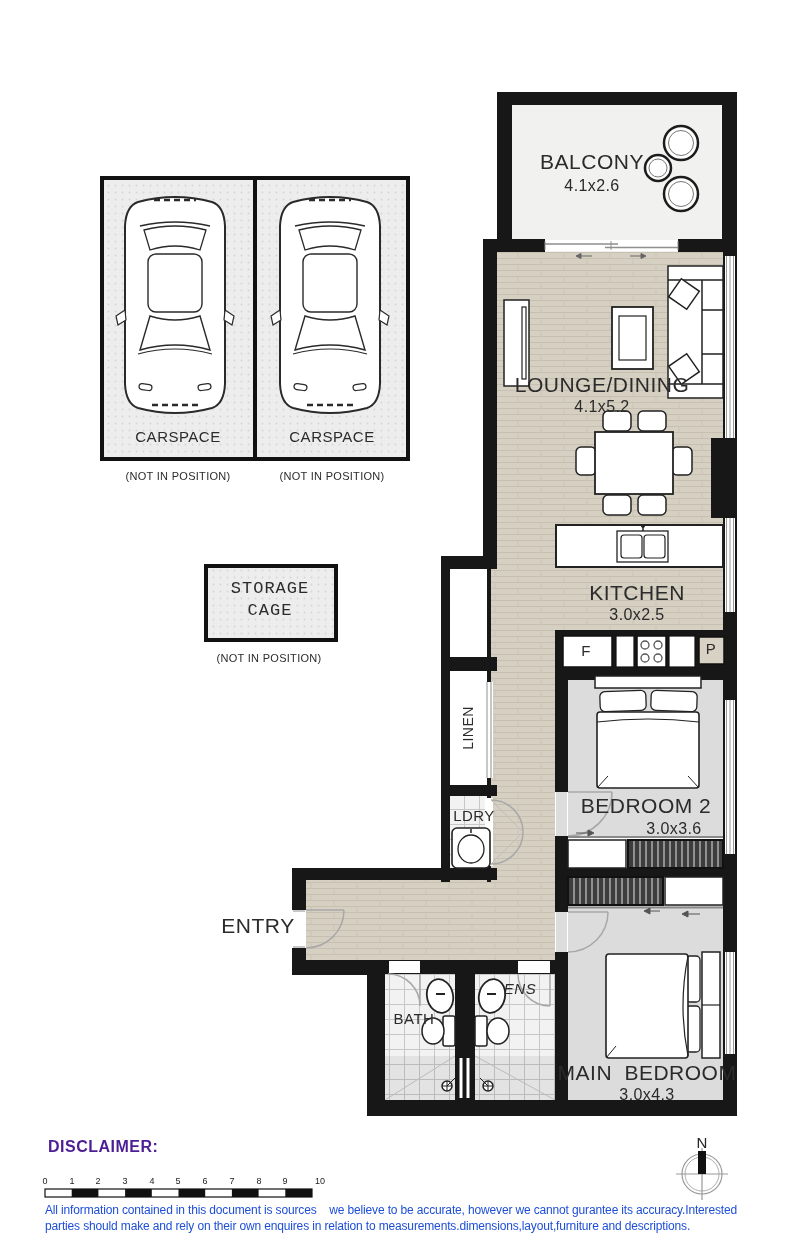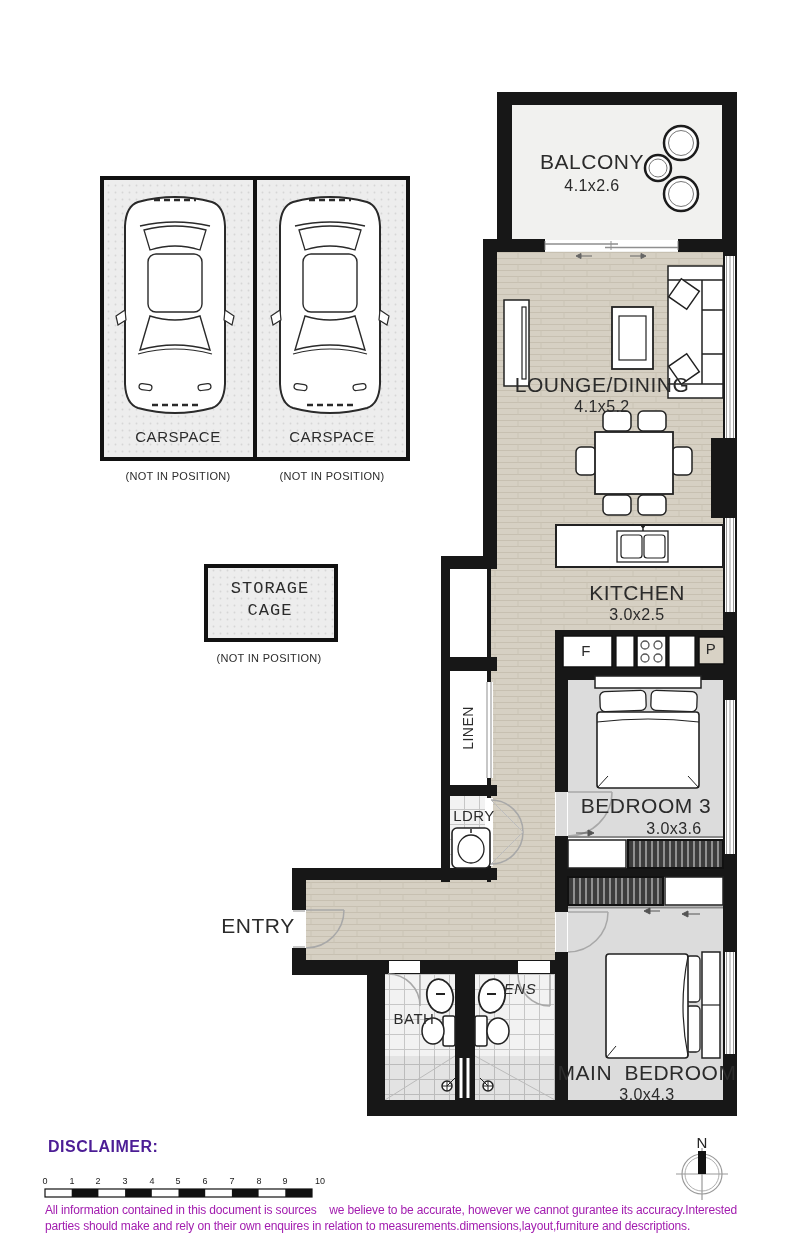--- a/index.html
+++ b/index.html
@@ -7,21 +7,21 @@
           font-family:"Liberation Sans", sans-serif;}
   #plan-svg{position:absolute;left:0;top:0;}
   .lbl{position:absolute;transform:translate(-50%,-50%);color:#2b2b2b;font-size:21px;
        letter-spacing:.5px;white-space:nowrap;text-align:center;line-height:1.3;}
   .dims{font-size:16px;letter-spacing:.4px;}
   .small{font-size:15px;}
   .tiny{font-size:11px;letter-spacing:.3px;}
   .vert{transform:translate(-50%,-50%) rotate(-90deg);}
   .wrap2{white-space:normal;width:120px;font-size:17px;letter-spacing:1px;}
   .wordsp{word-spacing:6px;}
-  .footer-left{position:absolute;color:#a21caf;font-size:12px;letter-spacing:-0.15px;white-space:pre;}
+  .footer-left{position:absolute;color:#1d4ed8;font-size:12px;letter-spacing:-0.15px;white-space:pre;}
   .heading{position:absolute;color:#4c1d95;font-weight:bold;font-size:16px;letter-spacing:.5px;}
   .tick{position:absolute;transform:translateX(-50%);font-size:9px;color:#222;}
   .north{position:absolute;transform:translate(-50%,-50%);font-size:15px;color:#222;}
 </style>
 </head>
 <body>
 
 <div id="canvas">
 
 <svg id="plan-svg" width="800" height="1246" viewBox="0 0 800 1246">
@@ -329,21 +329,21 @@
 
   <div class="lbl" style="left:592px;top:162px;">BALCONY</div>
   <div class="lbl dims" style="left:592px;top:186px;">4.1x2.6</div>
 
   <div class="lbl" style="left:602px;top:385px;">LOUNGE/DINING</div>
   <div class="lbl dims" style="left:602px;top:407px;">4.1x5.2</div>
 
   <div class="lbl" style="left:637px;top:593px;">KITCHEN</div>
   <div class="lbl dims" style="left:637px;top:615px;">3.0x2.5</div>
 
-  <div class="lbl" style="left:646px;top:806px;">BEDROOM 3</div>
+  <div class="lbl" style="left:646px;top:806px;">BEDROOM 2</div>
   <div class="lbl dims" style="left:646px;top:829px;margin-left:28px;">3.0x3.6</div>
 
   <div class="lbl wordsp" style="left:647px;top:1073px;">MAIN BEDROOM</div>
   <div class="lbl dims" style="left:647px;top:1095px;">3.0x4.3</div>
 
   <div class="lbl small" style="left:414px;top:1019px;">BATH</div>
   <div class="lbl small" style="left:520px;top:989px;font-style:italic;">ENS</div>
   <div class="lbl small" style="left:474px;top:816px;">LDRY</div>
   <div class="lbl small vert" style="left:468px;top:728px;font-size:14px;">LINEN</div>
   <div class="lbl" style="left:258px;top:926px;">ENTRY</div>

